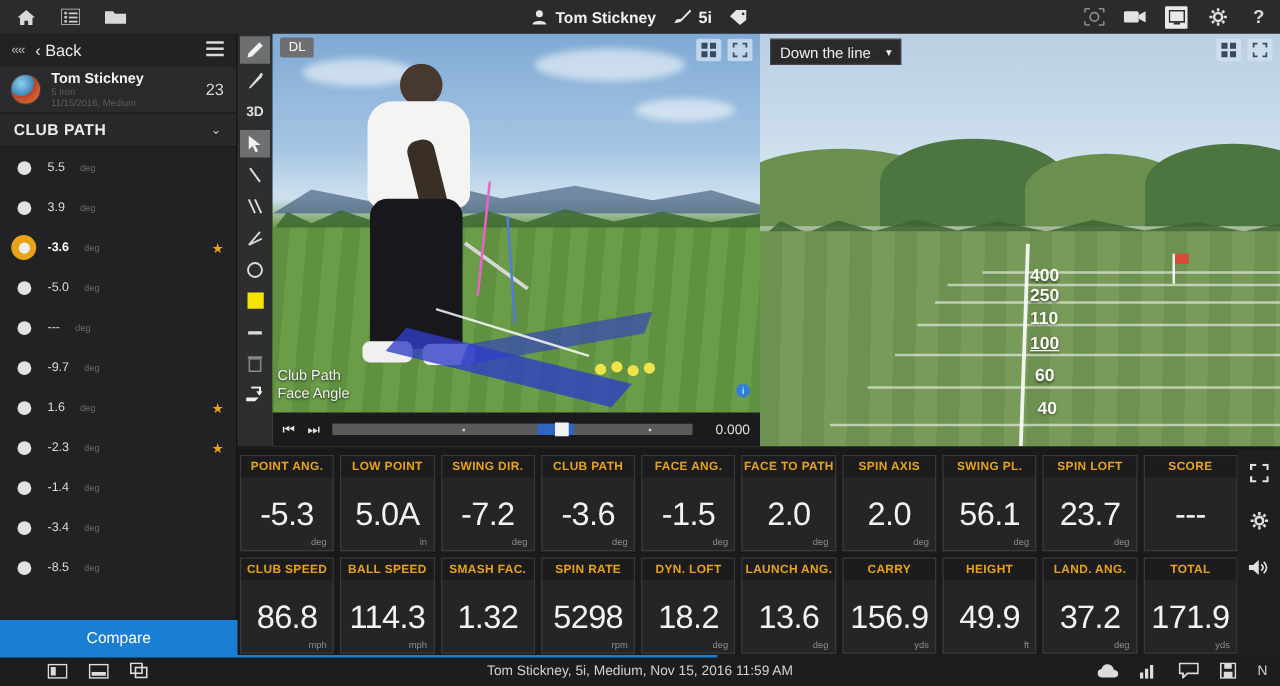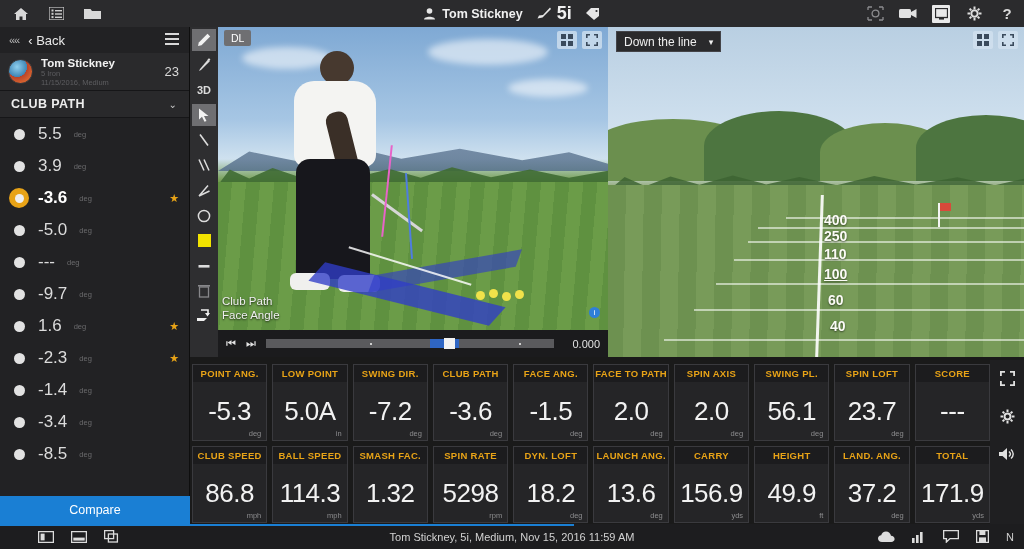--- a/index.html
+++ b/index.html
@@ -18,21 +18,21 @@
   }
   .topbar-left { display: flex; align-items: center; gap: 17px; padding-left: 11px; }
   .tb-icon { width: 19px; height: 17px; display: flex; align-items: center; justify-content: center; opacity: .93; }
   .topbar-center {
     position: absolute; left: 0; right: 0; top: 0; height: 27px;
     display: flex; align-items: center; justify-content: center; gap: 13px;
     pointer-events: none;
   }
   .topbar-center > * { pointer-events: auto; }
   .tb-user { display: flex; align-items: center; gap: 6px; font-size: 12.5px; font-weight: bold; color: #f0f0f0; }
-  .tb-club { display: flex; align-items: center; gap: 5px; font-size: 18px; font-weight: bold; color: #f0f0f0; }
+  .tb-club { display: flex; align-items: center; gap: 5px; font-size: 13px; font-weight: bold; color: #f0f0f0; }
   .topbar-right {
     position: absolute; right: 8px; top: 0; height: 27px;
     display: flex; align-items: center; gap: 15px;
   }
   .tb-right-icon { width: 18px; height: 18px; display: flex; align-items: center; justify-content: center; }
   .tb-right-icon.boxed { background: #e9e9e9; border-radius: 1px; }
   .qmark { font-size: 15px; font-weight: bold; color: #d8d8d8; }
 
   
   .sidebar {
@@ -73,21 +73,21 @@
   .sb-row {
     height: 32px; display: flex; align-items: center; padding: 0 10px 0 9px; gap: 9px;
   }
   .dot-wrap { width: 20px; height: 20px; display: flex; align-items: center; justify-content: center; flex: 0 0 auto; }
   .dot { width: 11px; height: 11px; border-radius: 50%; background: #e2e2e2; }
   .dot-sel {
     width: 20px; height: 20px; border-radius: 50%;
     background: #e8a317; display: flex; align-items: center; justify-content: center;
   }
   .dot-sel .dot { width: 9px; height: 9px; background: #efefef; }
-  .sb-val { font-size: 17px; color: #dcdcdc; }
+  .sb-val { font-size: 10px; color: #dcdcdc; }
   .sb-val.sel { color: #fff; font-weight: bold; }
   .sb-unit { font-size: 7.5px; color: #6a6a6c; margin-left: 3px; }
   .sb-star { margin-left: auto; color: #e8a317; font-size: 11px; }
   .compare-btn {
     position: absolute; left: 0; bottom: 0; width: 190px; height: 28px;
     background: #1a7fd4; color: #fff; font-size: 12.5px;
     display: flex; align-items: center; justify-content: center;
   }
 
   

